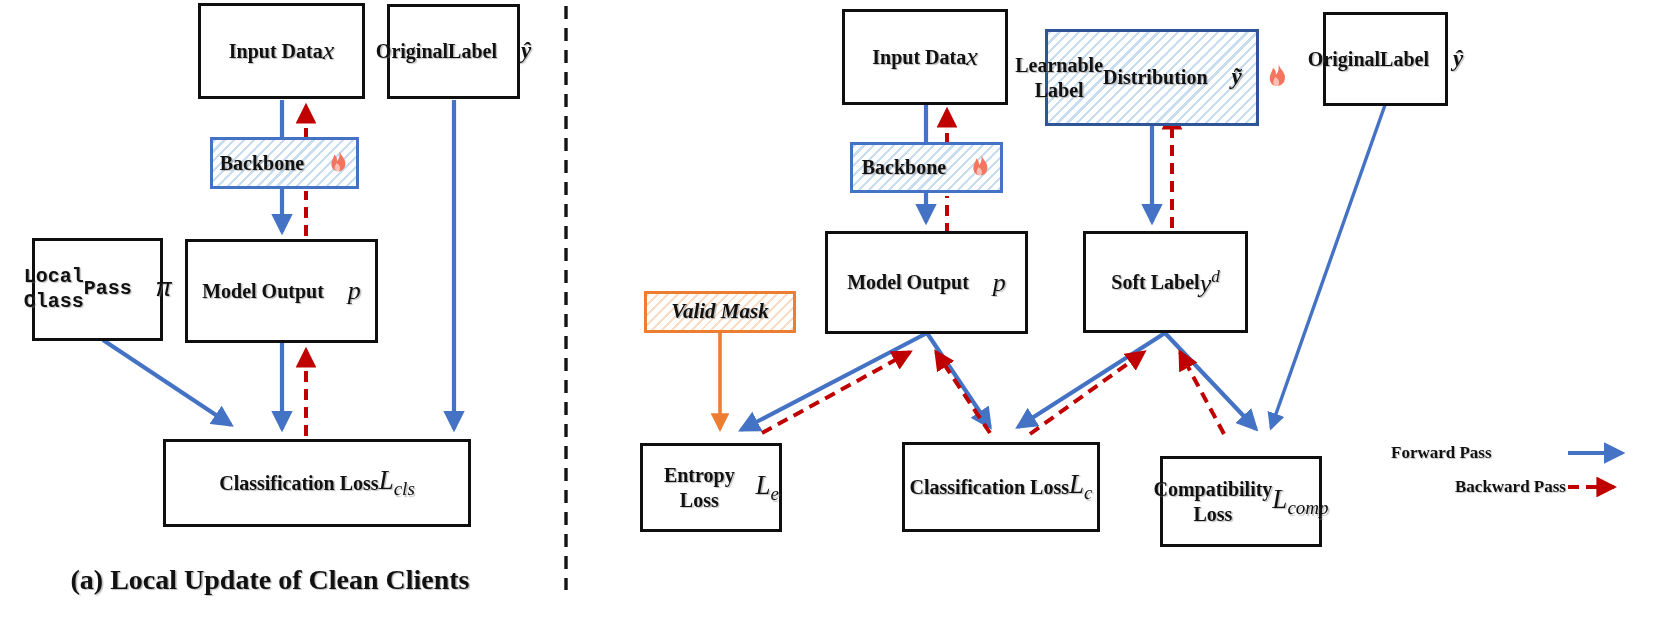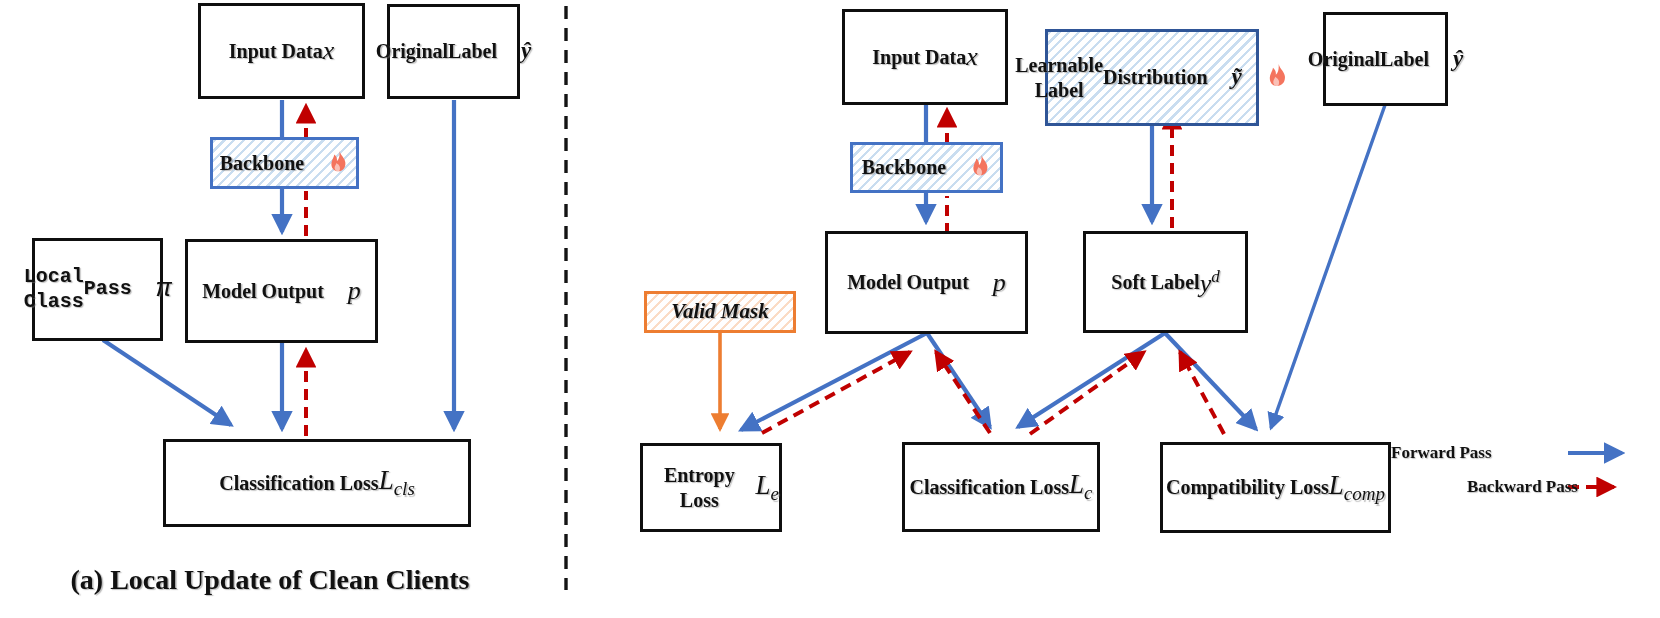--- a/index.html
+++ b/index.html
@@ -185,26 +185,26 @@
   <div class="box" style="left:1083px;top:231px;width:165px;height:102px;">
     <div>Soft Label</div>
     <div class="sym soft"><span>y</span><sup>d</sup></div>
   </div>
 
   <div class="box" style="left:902px;top:442px;width:198px;height:90px;">
     <div>Classification Loss</div>
     <div class="loss"><span>L</span><sub>c</sub></div>
   </div>
 
-  <div class="box" style="left:1160px;top:442px;width:231px;height:91px;">
+  <div class="box" style="left:1160px;top:456px;width:162px;height:91px;">
     <div>Compatibility Loss</div>
     <div class="loss"><span>L</span><sub>comp</sub></div>
   </div>
 
 
   <div class="legend-row" style="left:1391px;top:443px;">
     <span class="legend-label">Forward Pass</span>
   </div>
-  <div class="legend-row" style="left:1455px;top:477px;margin-left:12px;">
+  <div class="legend-row" style="left:1455px;top:477px;">
     <span class="legend-label">Backward Pass</span>
   </div>
 
 </div>
 
 </body></html>

